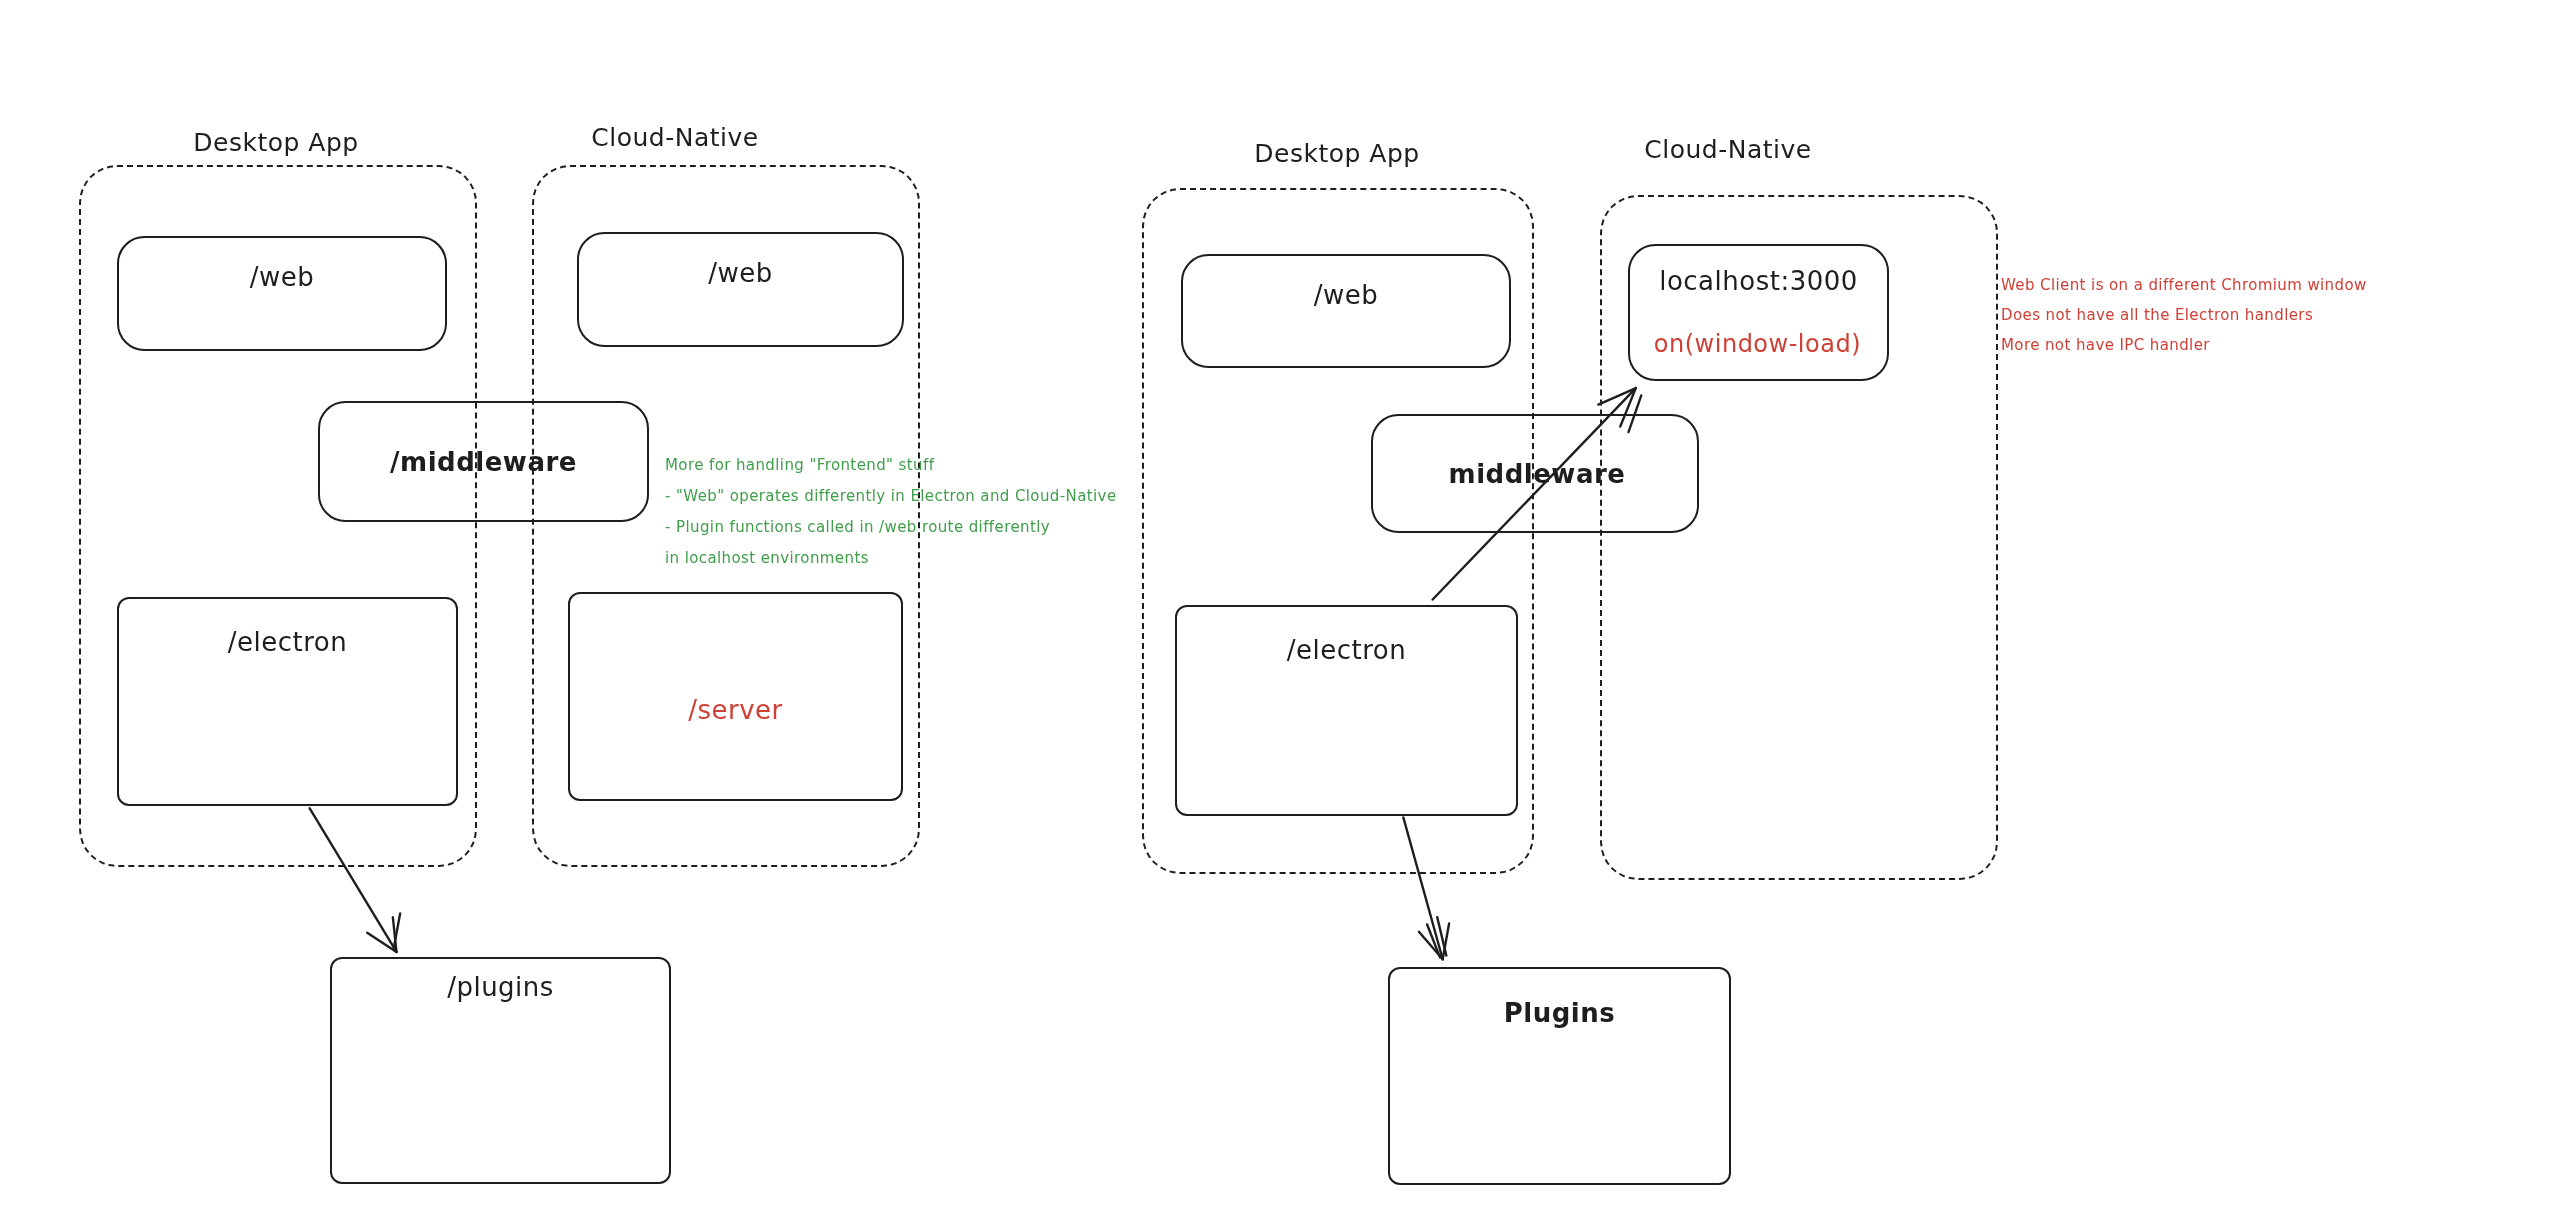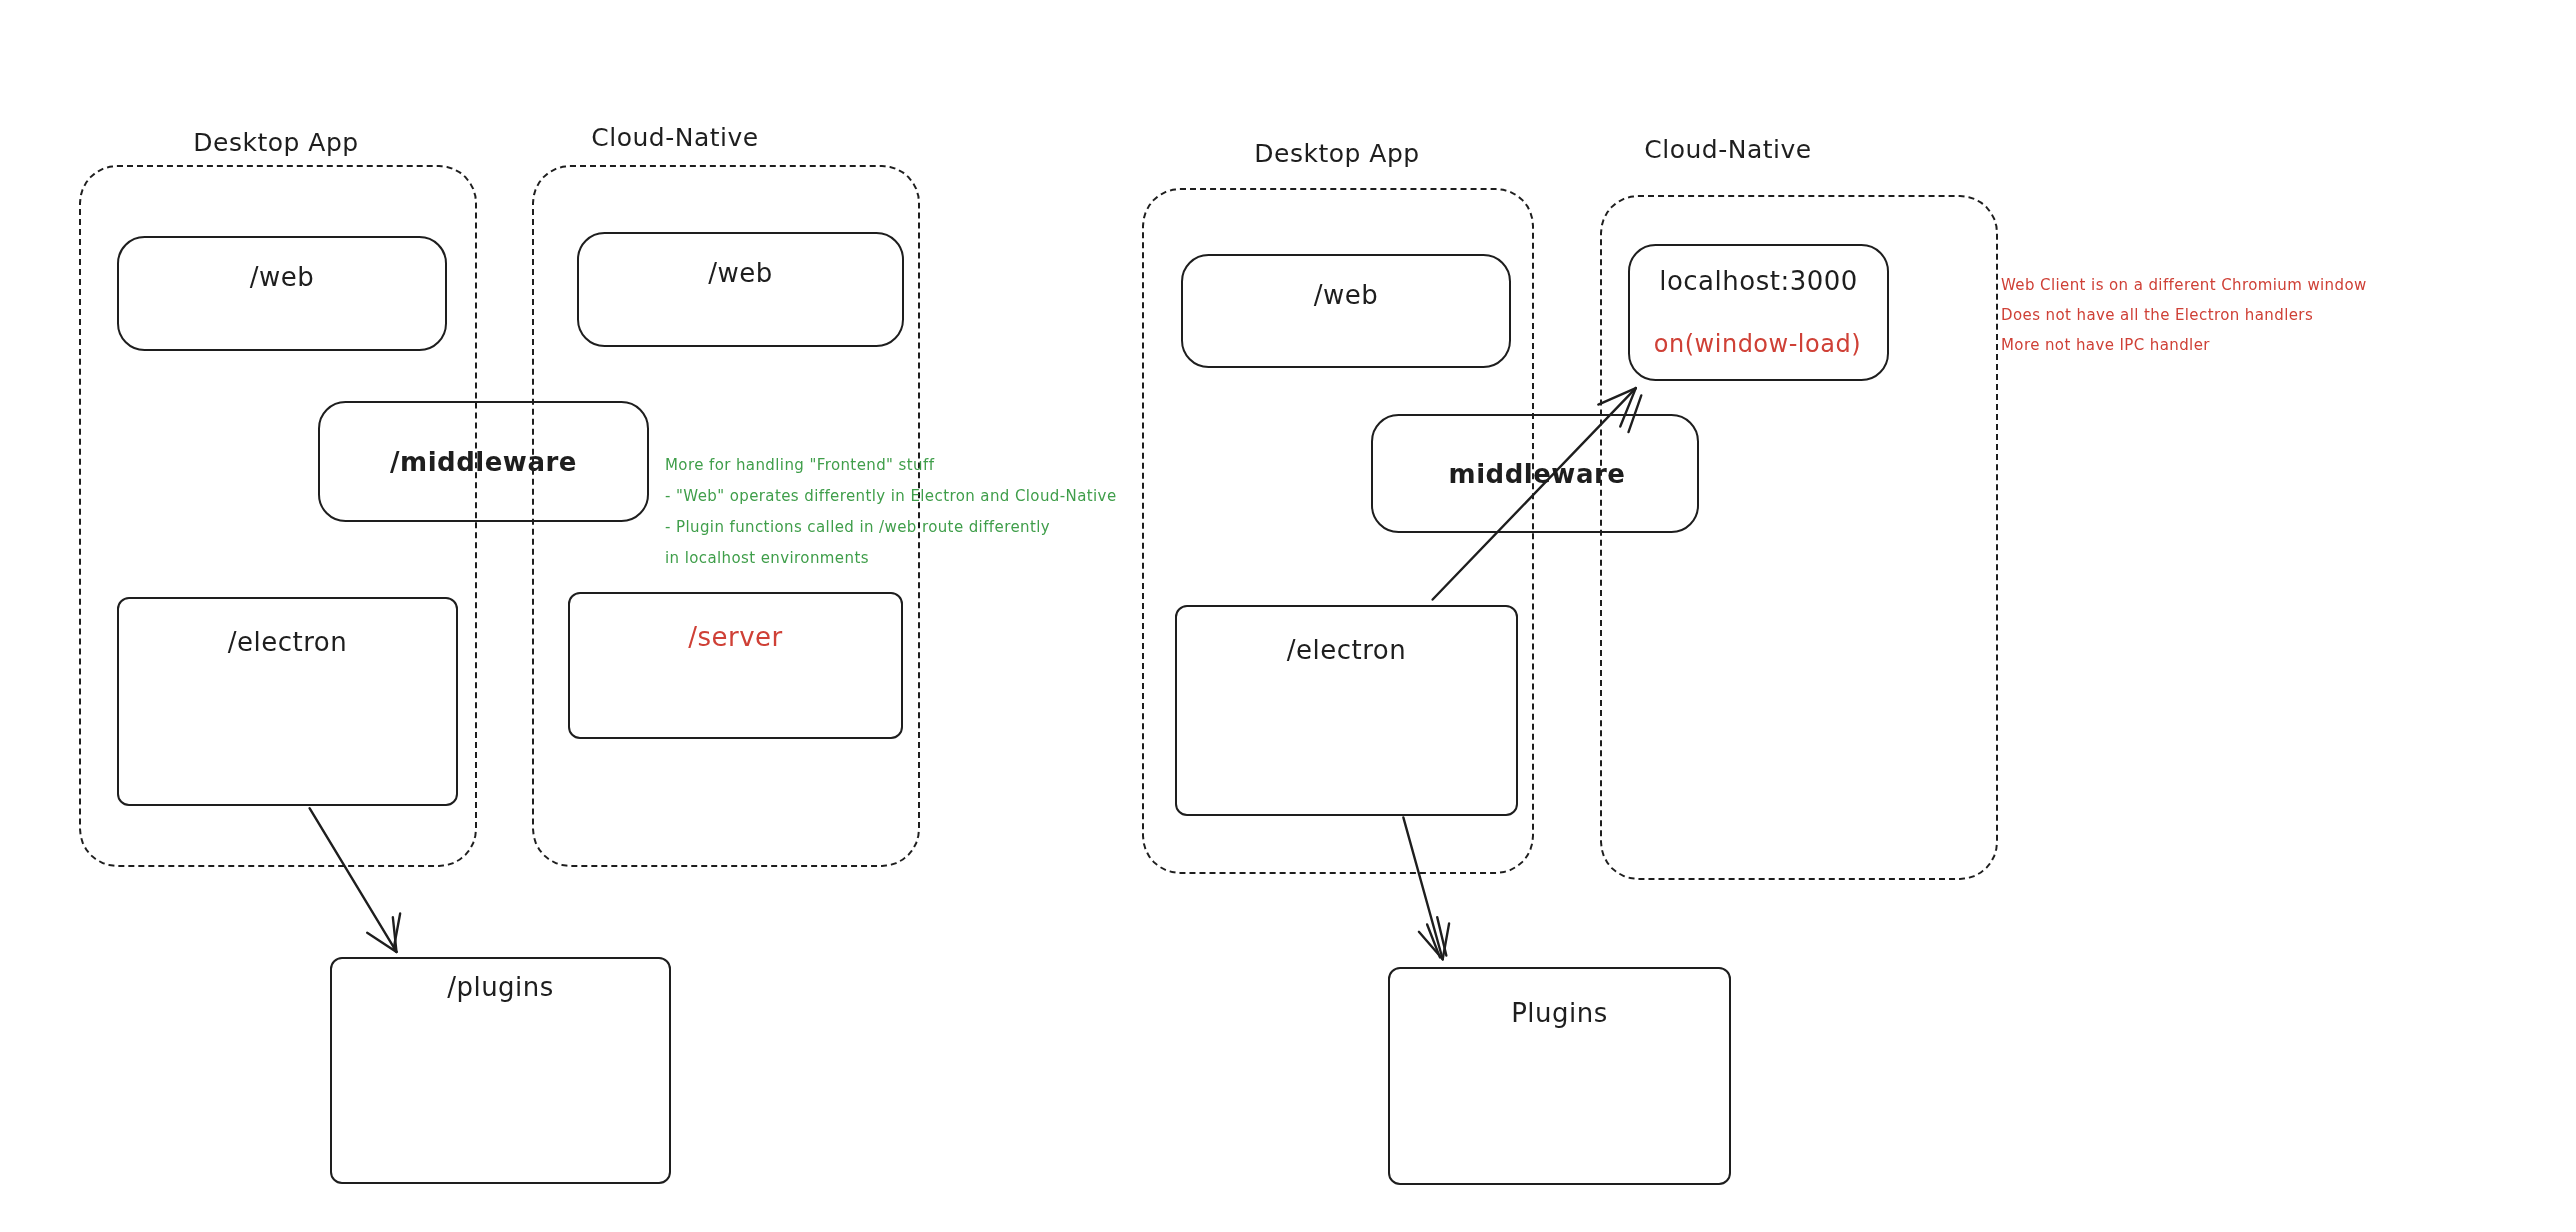--- a/index.html
+++ b/index.html
@@ -92,21 +92,21 @@
   </div>
 
   <div class="node r-small v-center" style="left:318px; top:401px; width:331px; height:121px;">
     <span class="node-label">/middleware</span>
   </div>
 
   <div class="node r-big top-pad" style="left:117px; top:597px; width:341px; height:209px; padding-top:27.5px;">
     <span class="node-label">/electron</span>
   </div>
 
-  <div class="node r-big top-pad" style="left:568px; top:592px; width:335px; height:147px; padding-top:27.5px;">
+  <div class="node r-big top-pad" style="left:568px; top:592px; width:335px; height:209px; padding-top:27.5px;align-items:center;">
     <span class="node-label red-text">/server</span>
   </div>
 
   <div class="node r-big top-pad" style="left:330px; top:957px; width:341px; height:227px; padding-top:13px;">
     <span class="node-label">/plugins</span>
   </div>
 
   <div class="note note-green" style="left:665px; top:414px;">
     <div>More for handling "Frontend" stuff</div>
     <div>- "Web" operates differently in Electron and Cloud-Native</div>
@@ -130,21 +130,21 @@
   </div>
 
   <div class="node r-small v-center" style="left:1371px; top:414px; width:328px; height:119px; padding-left:4px;">
     <span class="node-label">middleware</span>
   </div>
 
   <div class="node r-big top-pad" style="left:1175px; top:605px; width:343px; height:211px; padding-top:27.5px;">
     <span class="node-label">/electron</span>
   </div>
 
-  <div class="node r-big top-pad" style="left:1388px; top:967px; width:343px; height:218px; padding-top:29px;">
+  <div class="node r-big top-pad" style="left:1388px; top:967px; width:343px; height:218px; padding-top:29px;font-weight:bold;">
     <span class="node-label">Plugins</span>
   </div>
 
   <div class="note note-red" style="left:2001px; top:234px;">
     <div>Web Client is on a different Chromium window</div>
     <div>Does not have all the Electron handlers</div>
     <div>More not have IPC handler</div>
   </div>
 
   <svg class="arrows" viewBox="0 0 2814 1346">

